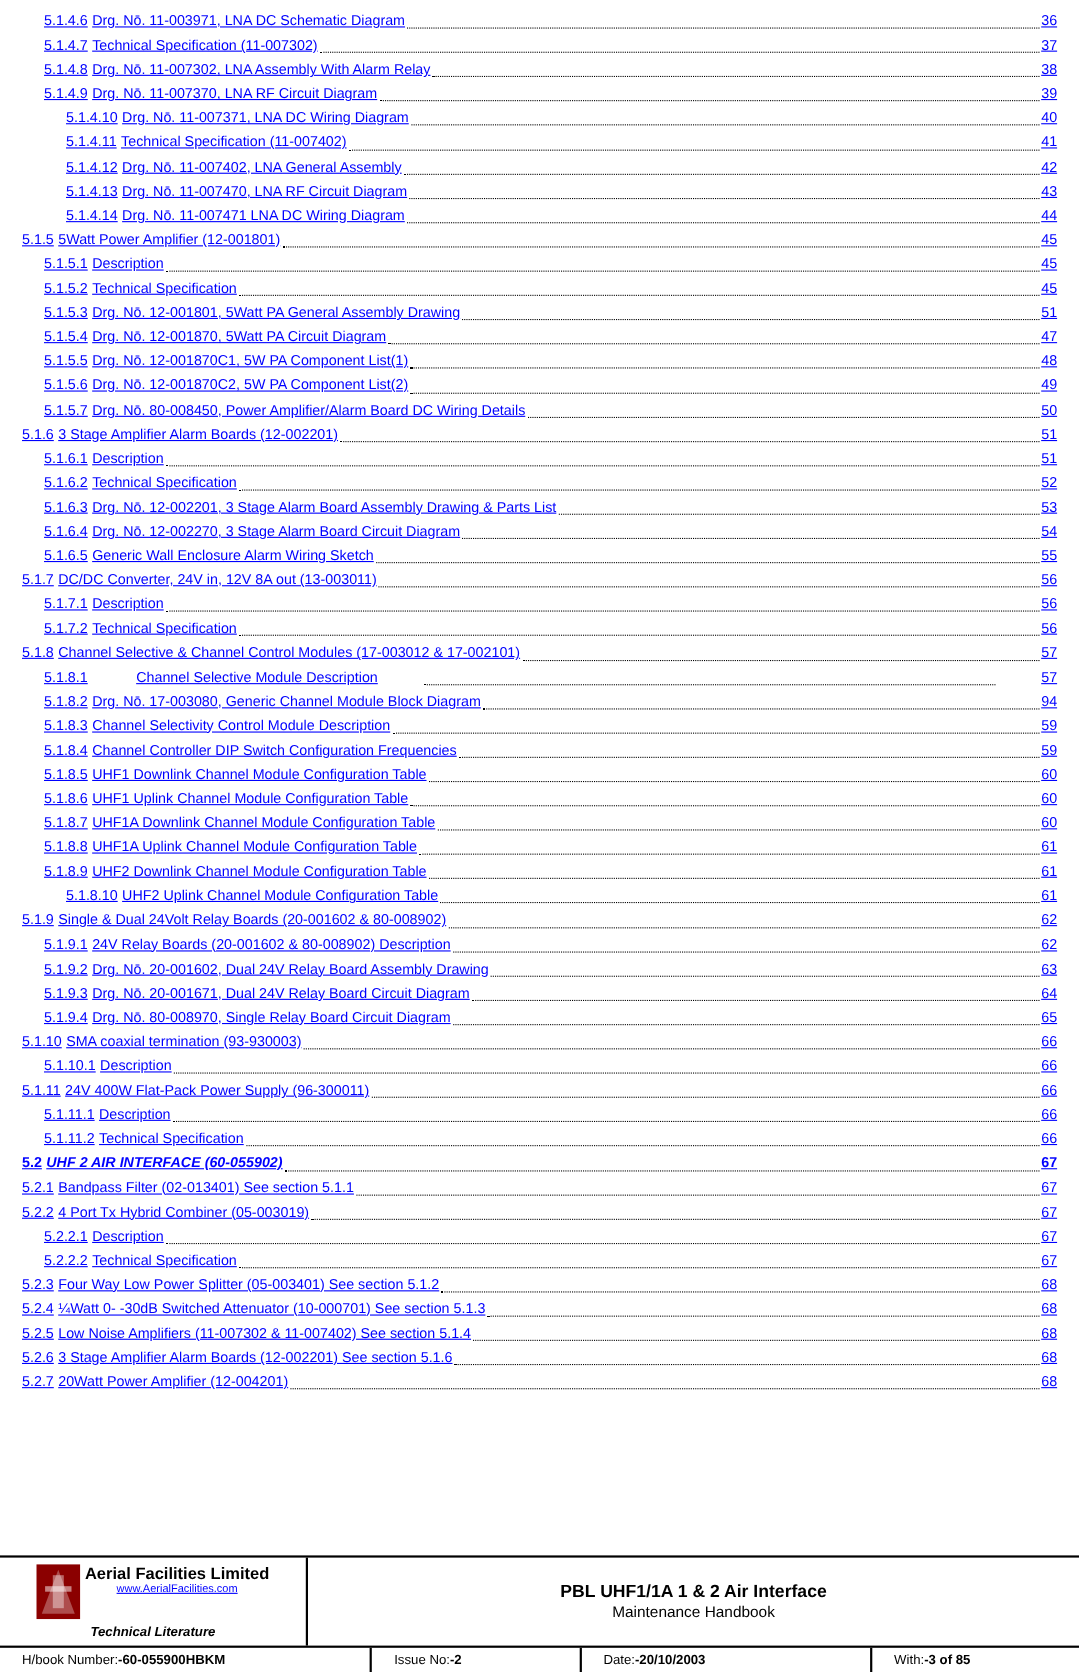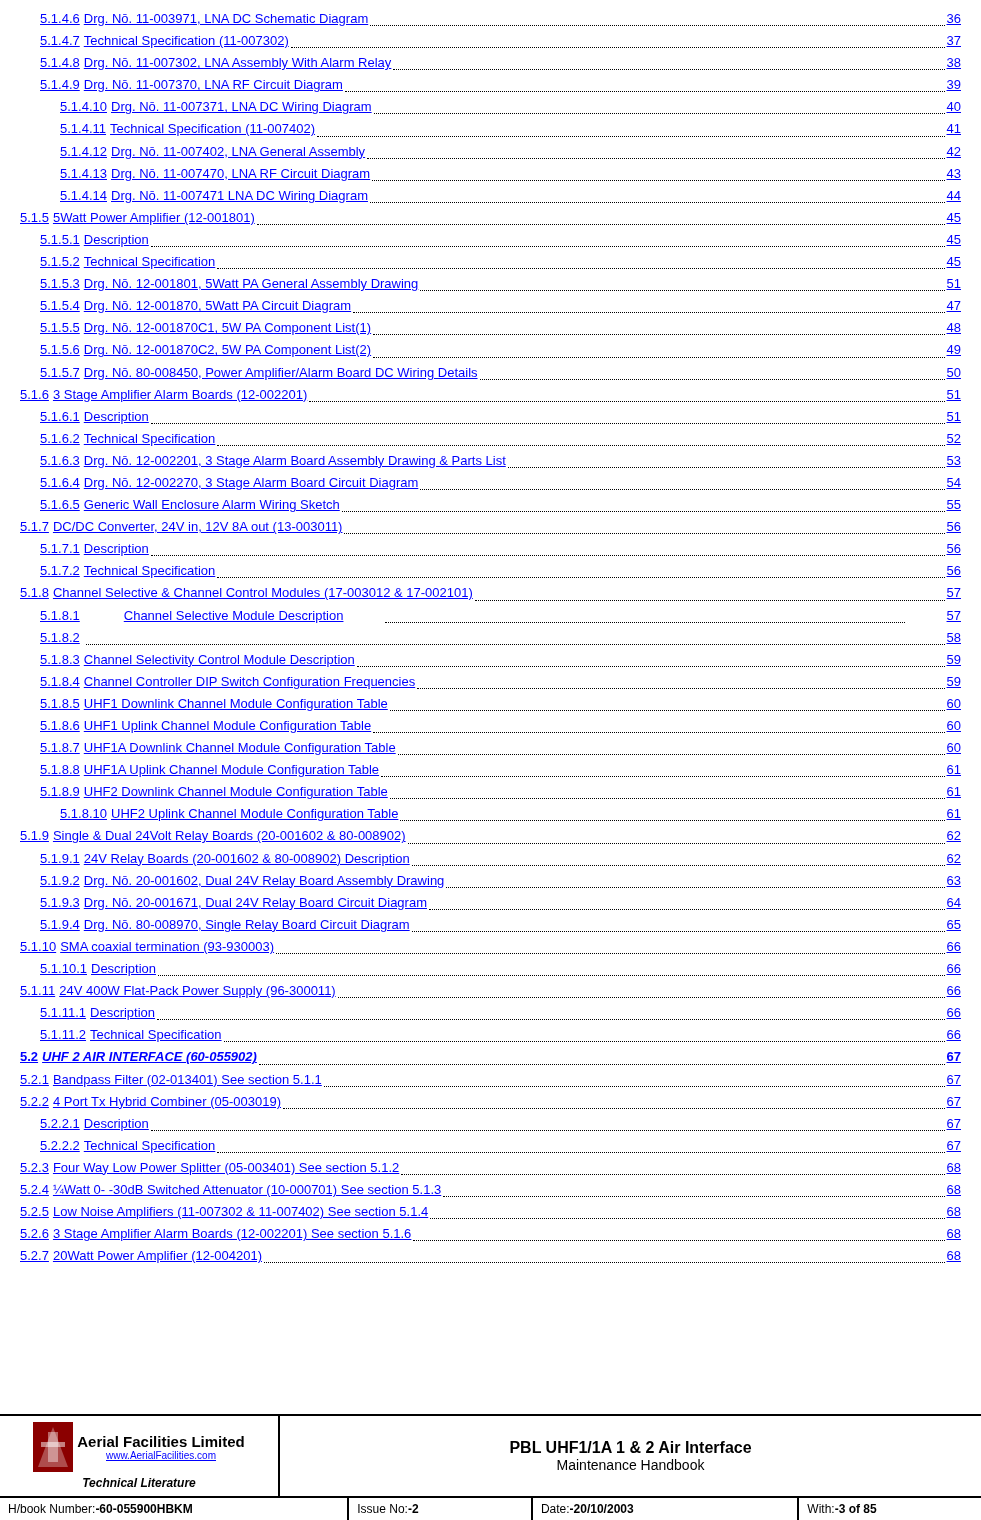--- a/index.html
+++ b/index.html
@@ -59,21 +59,20 @@
       width: 280px;
       border-right: 2px solid #000;
       padding: 6px 10px;
       display: flex;
       flex-direction: column;
       align-items: center;
     }
 
     .footer-logo-row {
       display: flex;
-      align-items: center;
       gap: 4px;
     }
 
     .logo-icon {
       width: 40px;
       height: 50px;
     }
 
     .footer-company-text {
       display: flex;
@@ -116,21 +115,21 @@
       font-size: 14px;
     }
 
     .footer-bottom {
       display: flex;
       border-top: 2px solid #000;
     }
 
     .footer-bottom-cell {
       border-right: 2px solid #000;
-      padding: 4px 8px;
+      padding: 4px 20px;
       font-size: 12px;
     }
 
     .footer-bottom-cell:last-child {
       border-right: none;
     }
 
     .footer-bottom-cell .label {
       font-weight: normal;
     }
@@ -311,22 +310,23 @@
       <a href="#" class="page-num">57</a>
     </div>
     <div class="toc-entry" style="padding-left: 20px; gap: 40px;">
       <a href="#" style="margin-right: 4px;">5.1.8.1</a>
       <a href="#">Channel Selective Module Description</a>
       <span class="dots"></span>
       <a href="#" class="page-num">57</a>
     </div>
     <div class="toc-entry" style="padding-left: 20px;">
       <a href="#" style="margin-right: 4px;">5.1.8.2</a>
-      <span class="dots"></span>
-      <a href="#" class="page-num">58</a>
+      <a href="#">Drg. Nō. 17-003080, Generic Channel Module Block Diagram</a>
+      <span class="dots"></span>
+      <a href="#" class="page-num">94</a>
     </div>
     <div class="toc-entry" style="padding-left: 20px;">
       <a href="#" style="margin-right: 4px;">5.1.8.3</a>
       <a href="#">Channel Selectivity Control Module Description</a>
       <span class="dots"></span>
       <a href="#" class="page-num">59</a>
     </div>
     <div class="toc-entry" style="padding-left: 20px;">
       <a href="#" style="margin-right: 4px;">5.1.8.4</a>
       <a href="#">Channel Controller DIP Switch Configuration Frequencies</a>

